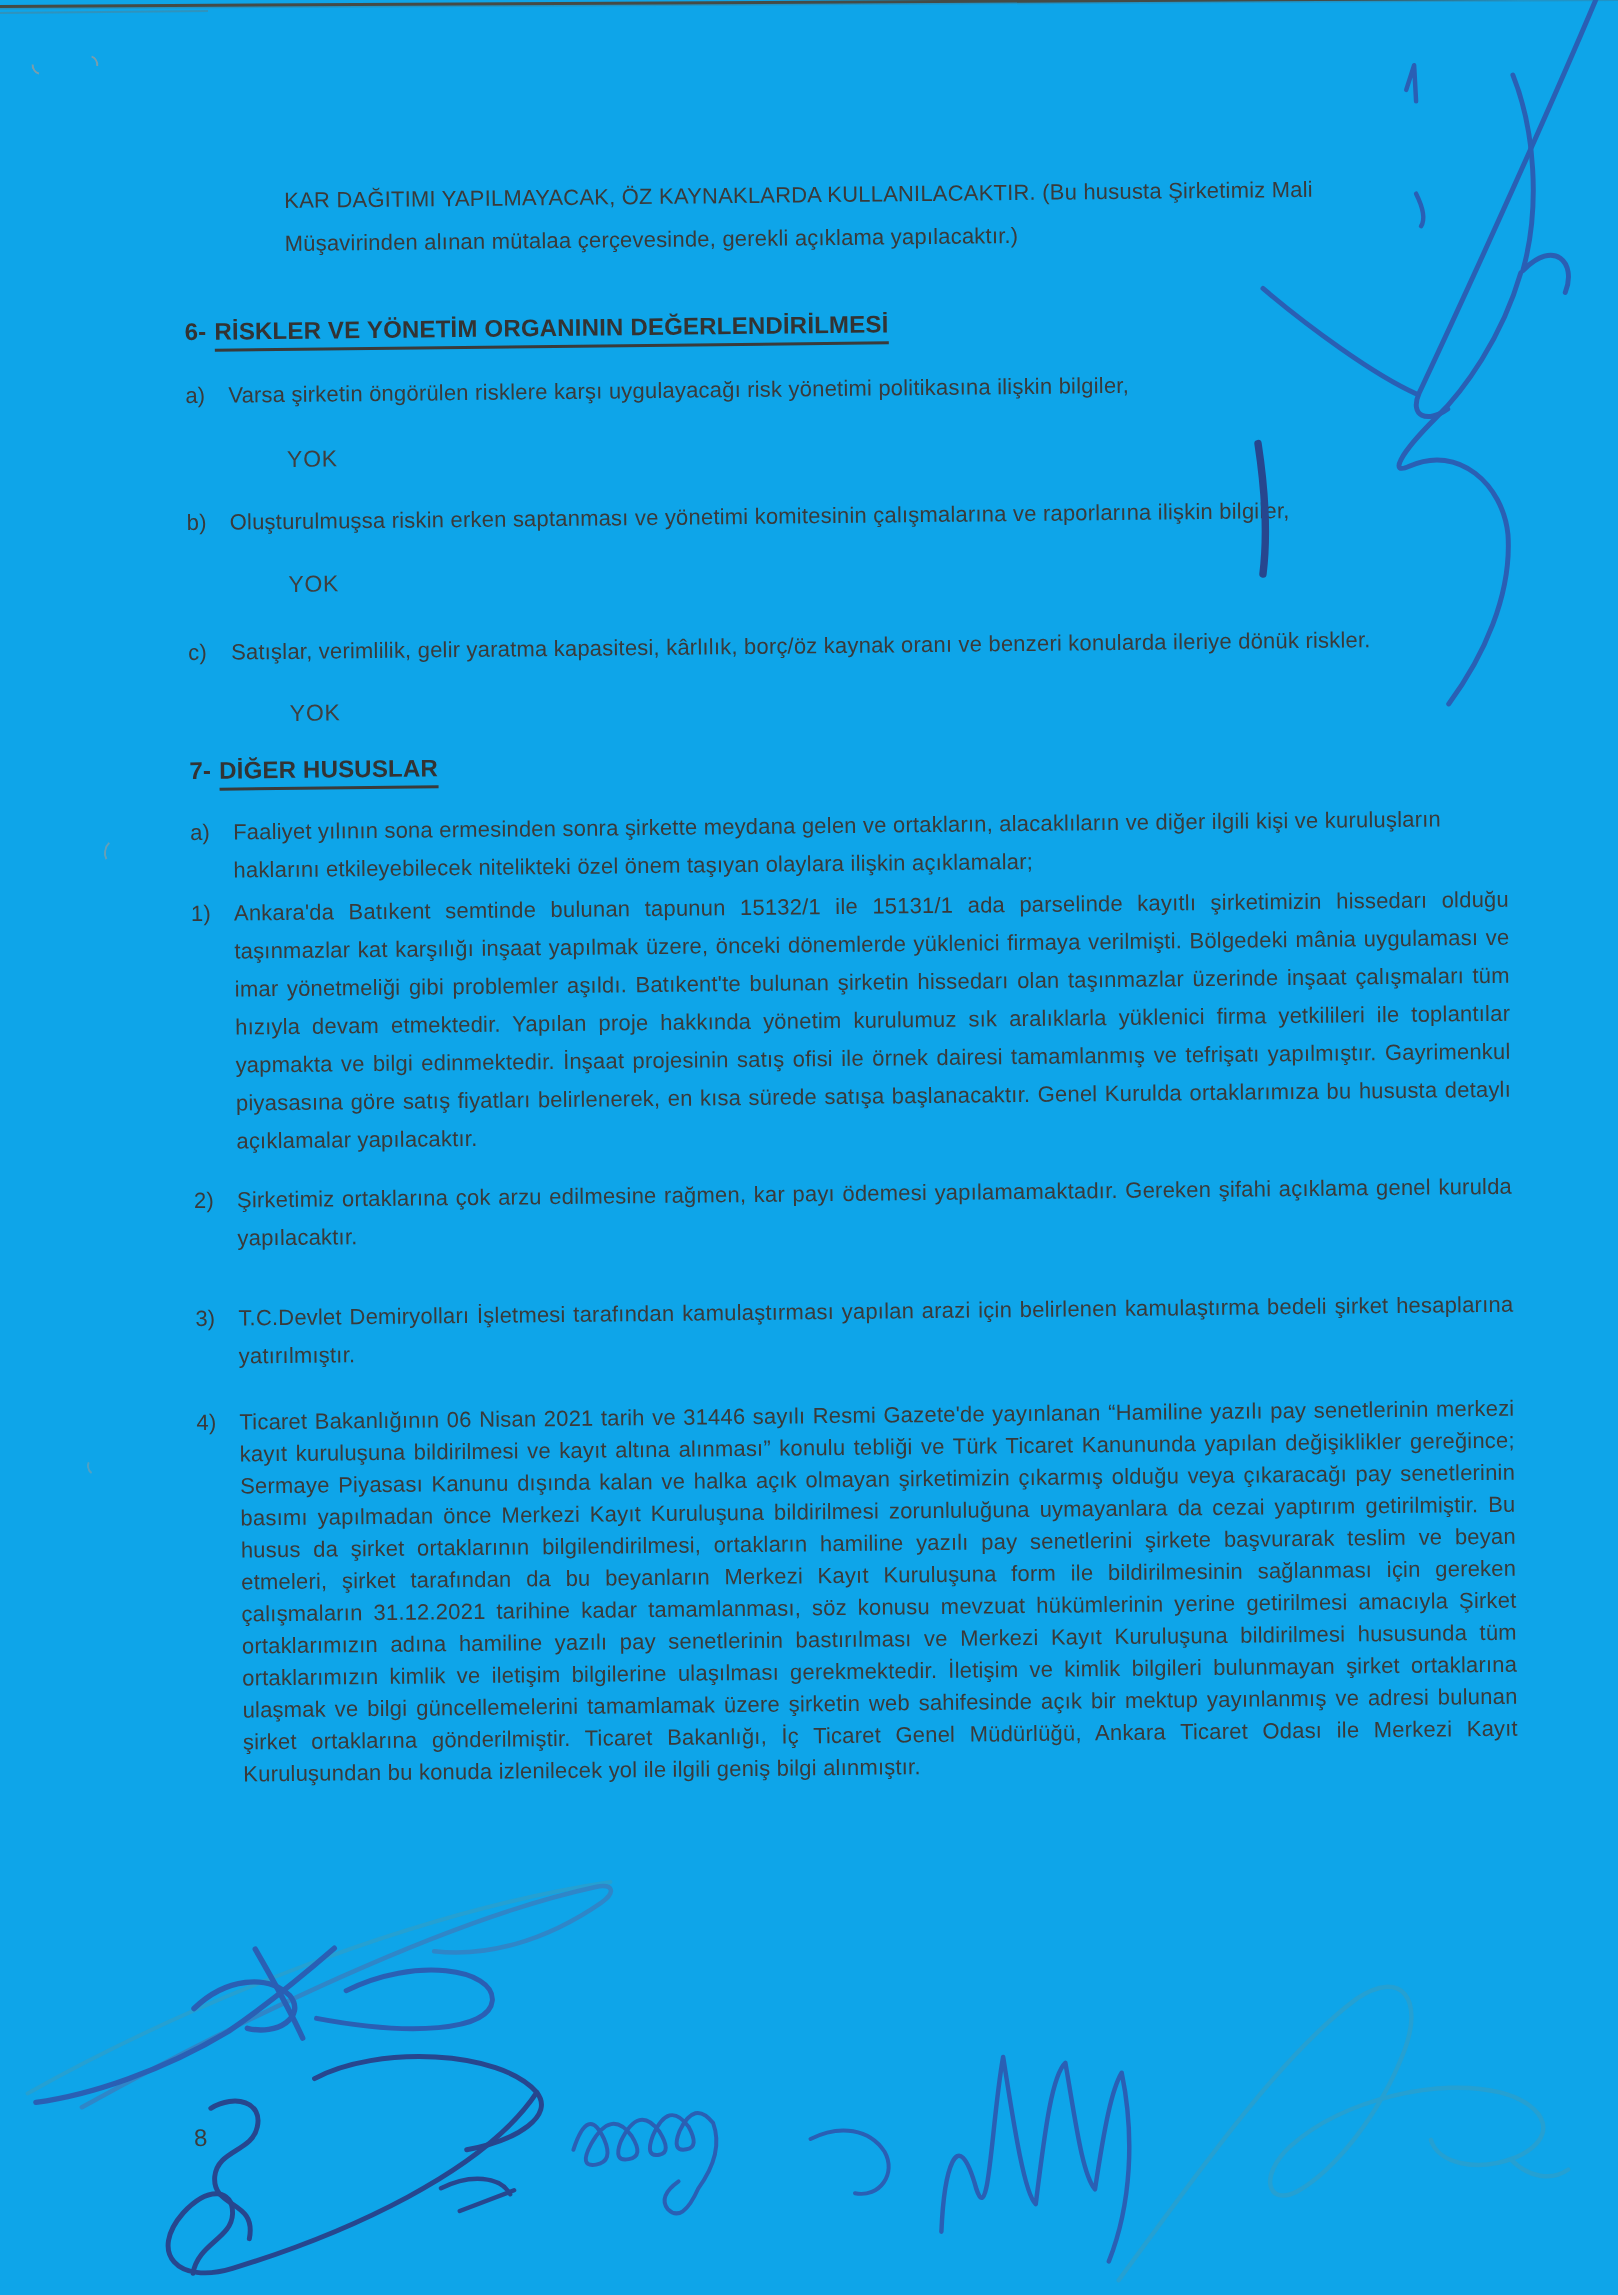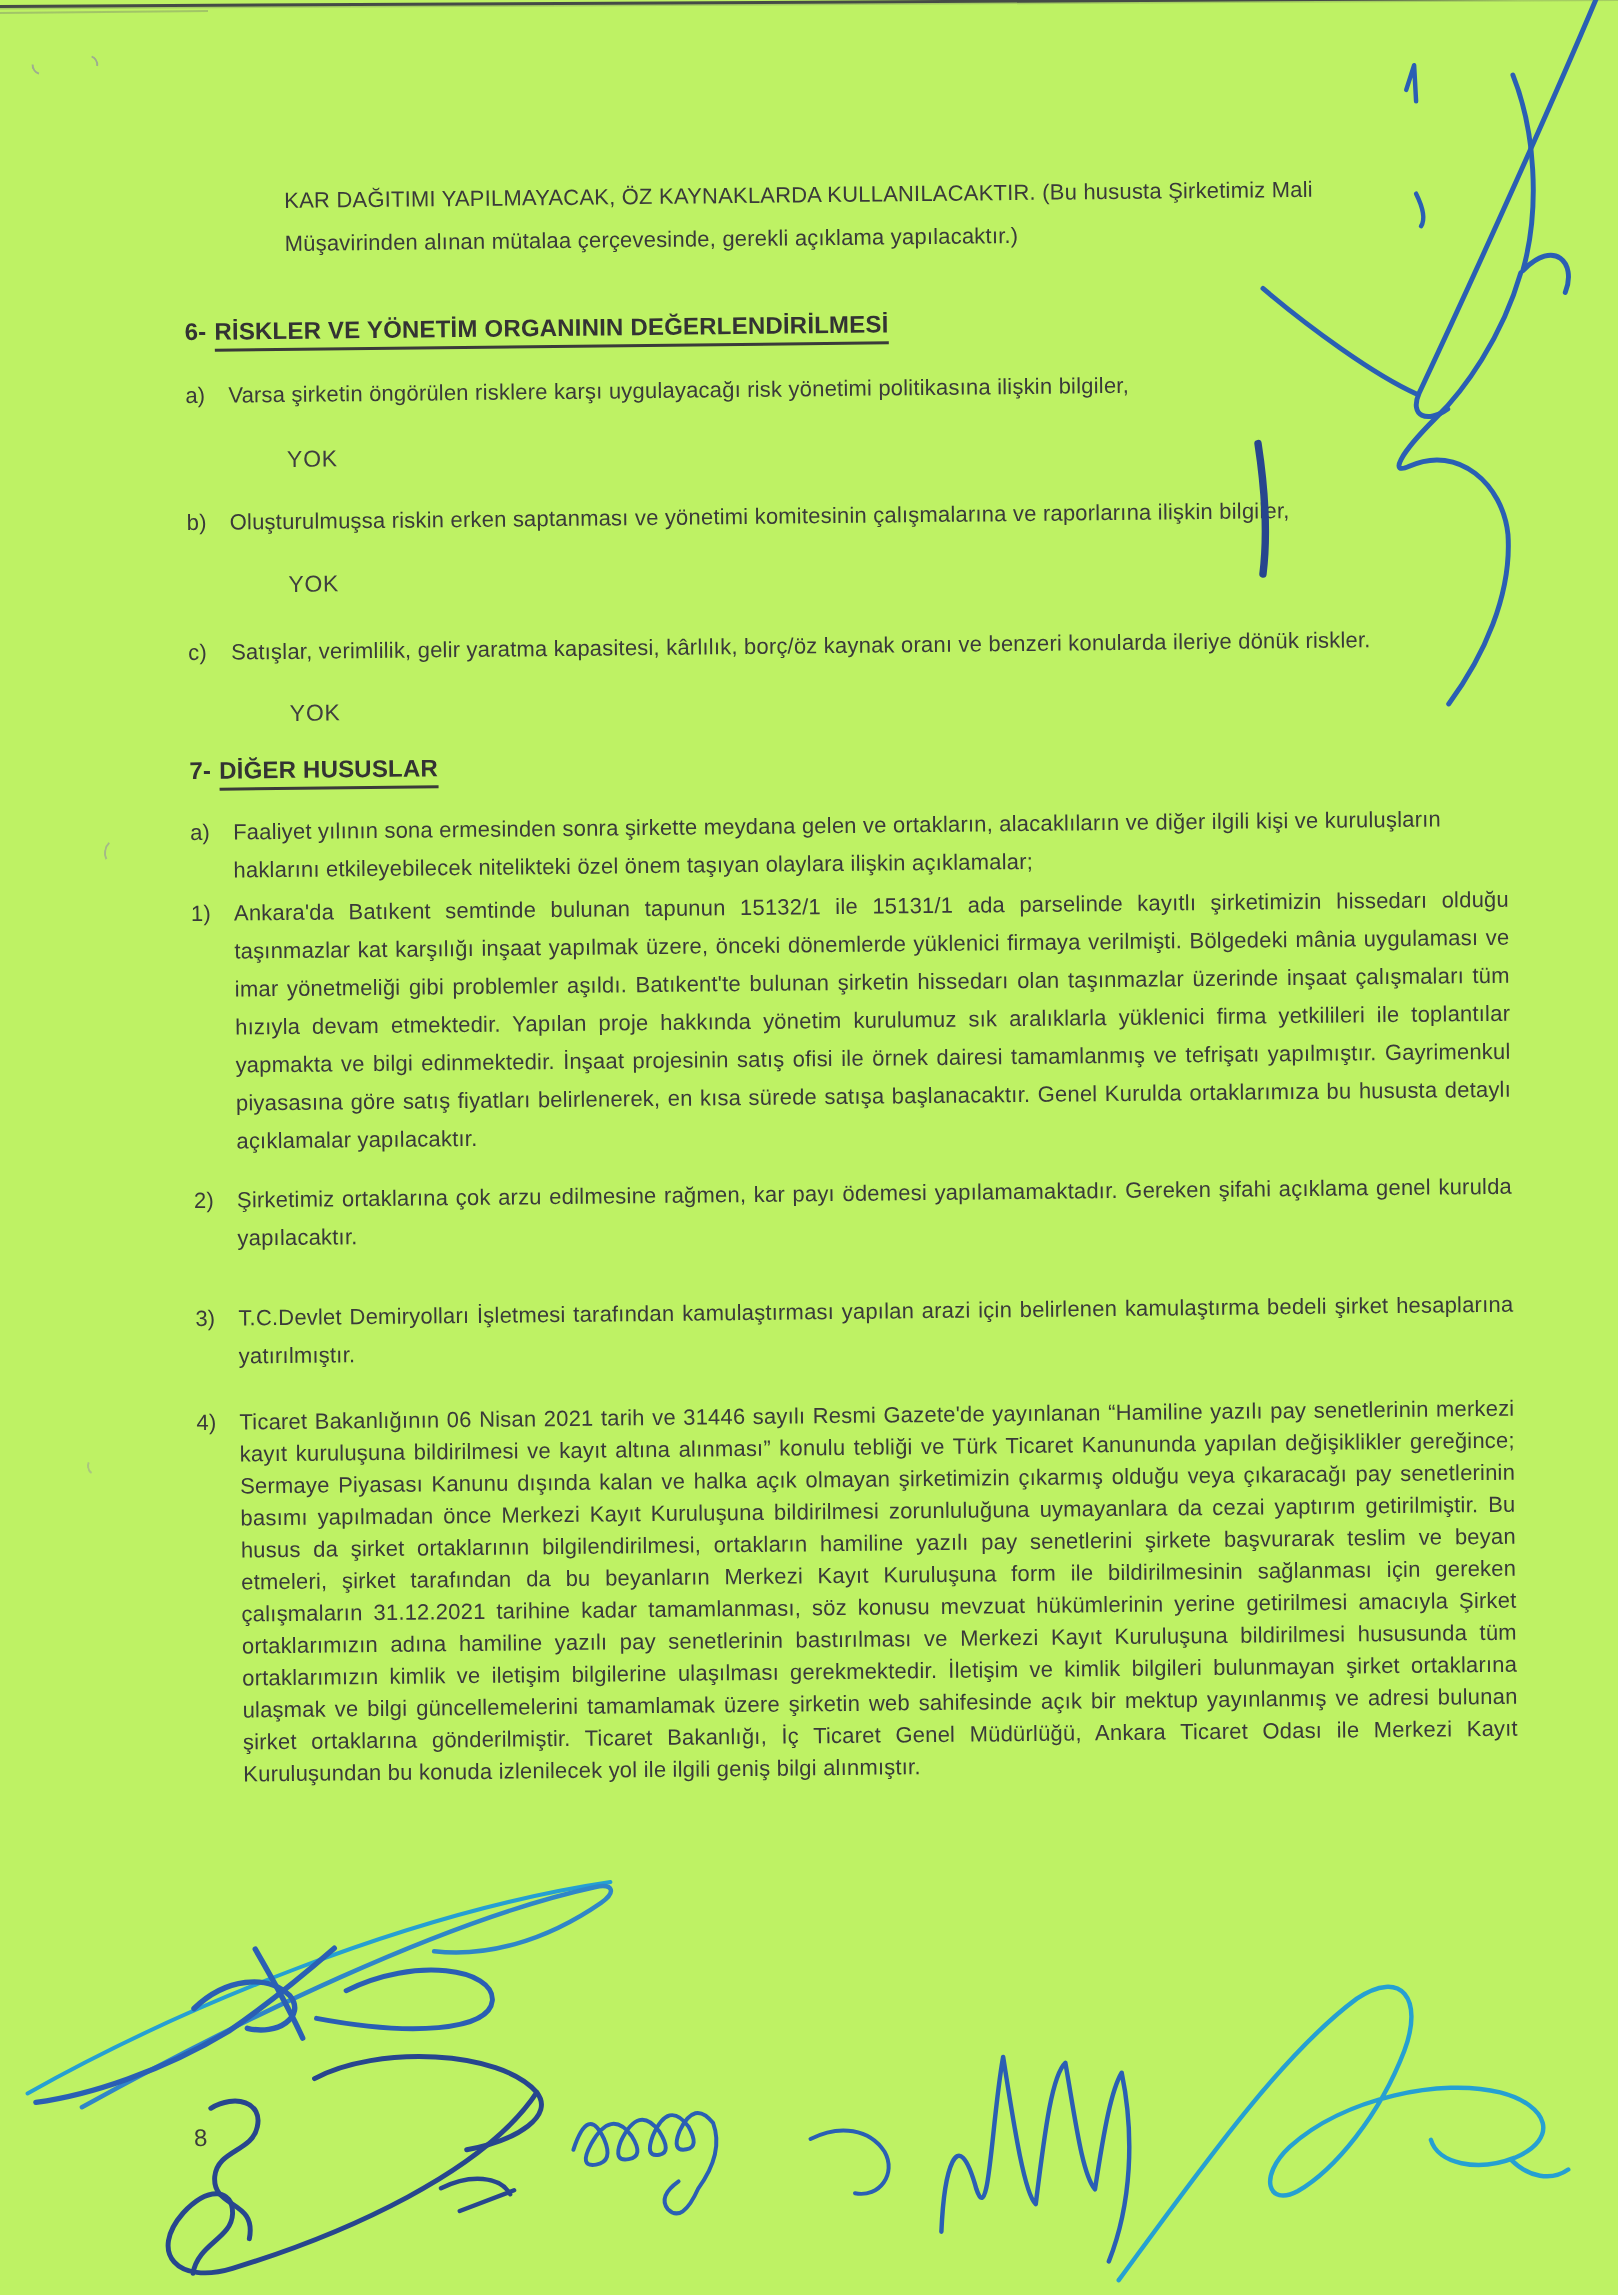--- a/index.html
+++ b/index.html
@@ -1,21 +1,21 @@
 <!DOCTYPE html>
 <html style="font-size:8px"><head>
 <meta charset="utf-8">
 <style>
   html,body{margin:0;padding:0;background:#ffffff;}
   body{
     width:1619px;height:2295px;position:relative;overflow:hidden;
     font-family:"Liberation Sans","DejaVu Sans",sans-serif;
     -webkit-font-smoothing:antialiased;
   }
-  .page{position:absolute;inset:0;background:#bef264;}
+  .page{position:absolute;inset:0;background:#0ea5e9;}
   
   .scan-topline{
     position:absolute;left:-10px;top:5px;width:1640px;height:2.5px;
     background:#454b46;transform:rotate(-0.30deg);transform-origin:left center;
     box-shadow:0 1.5px 0 rgba(90,95,90,.25);
   }
   .scan-topline2{
     position:absolute;left:0;top:11px;width:208px;height:1.5px;
     background:rgba(110,115,110,.35);transform:rotate(-0.6deg);
   }

